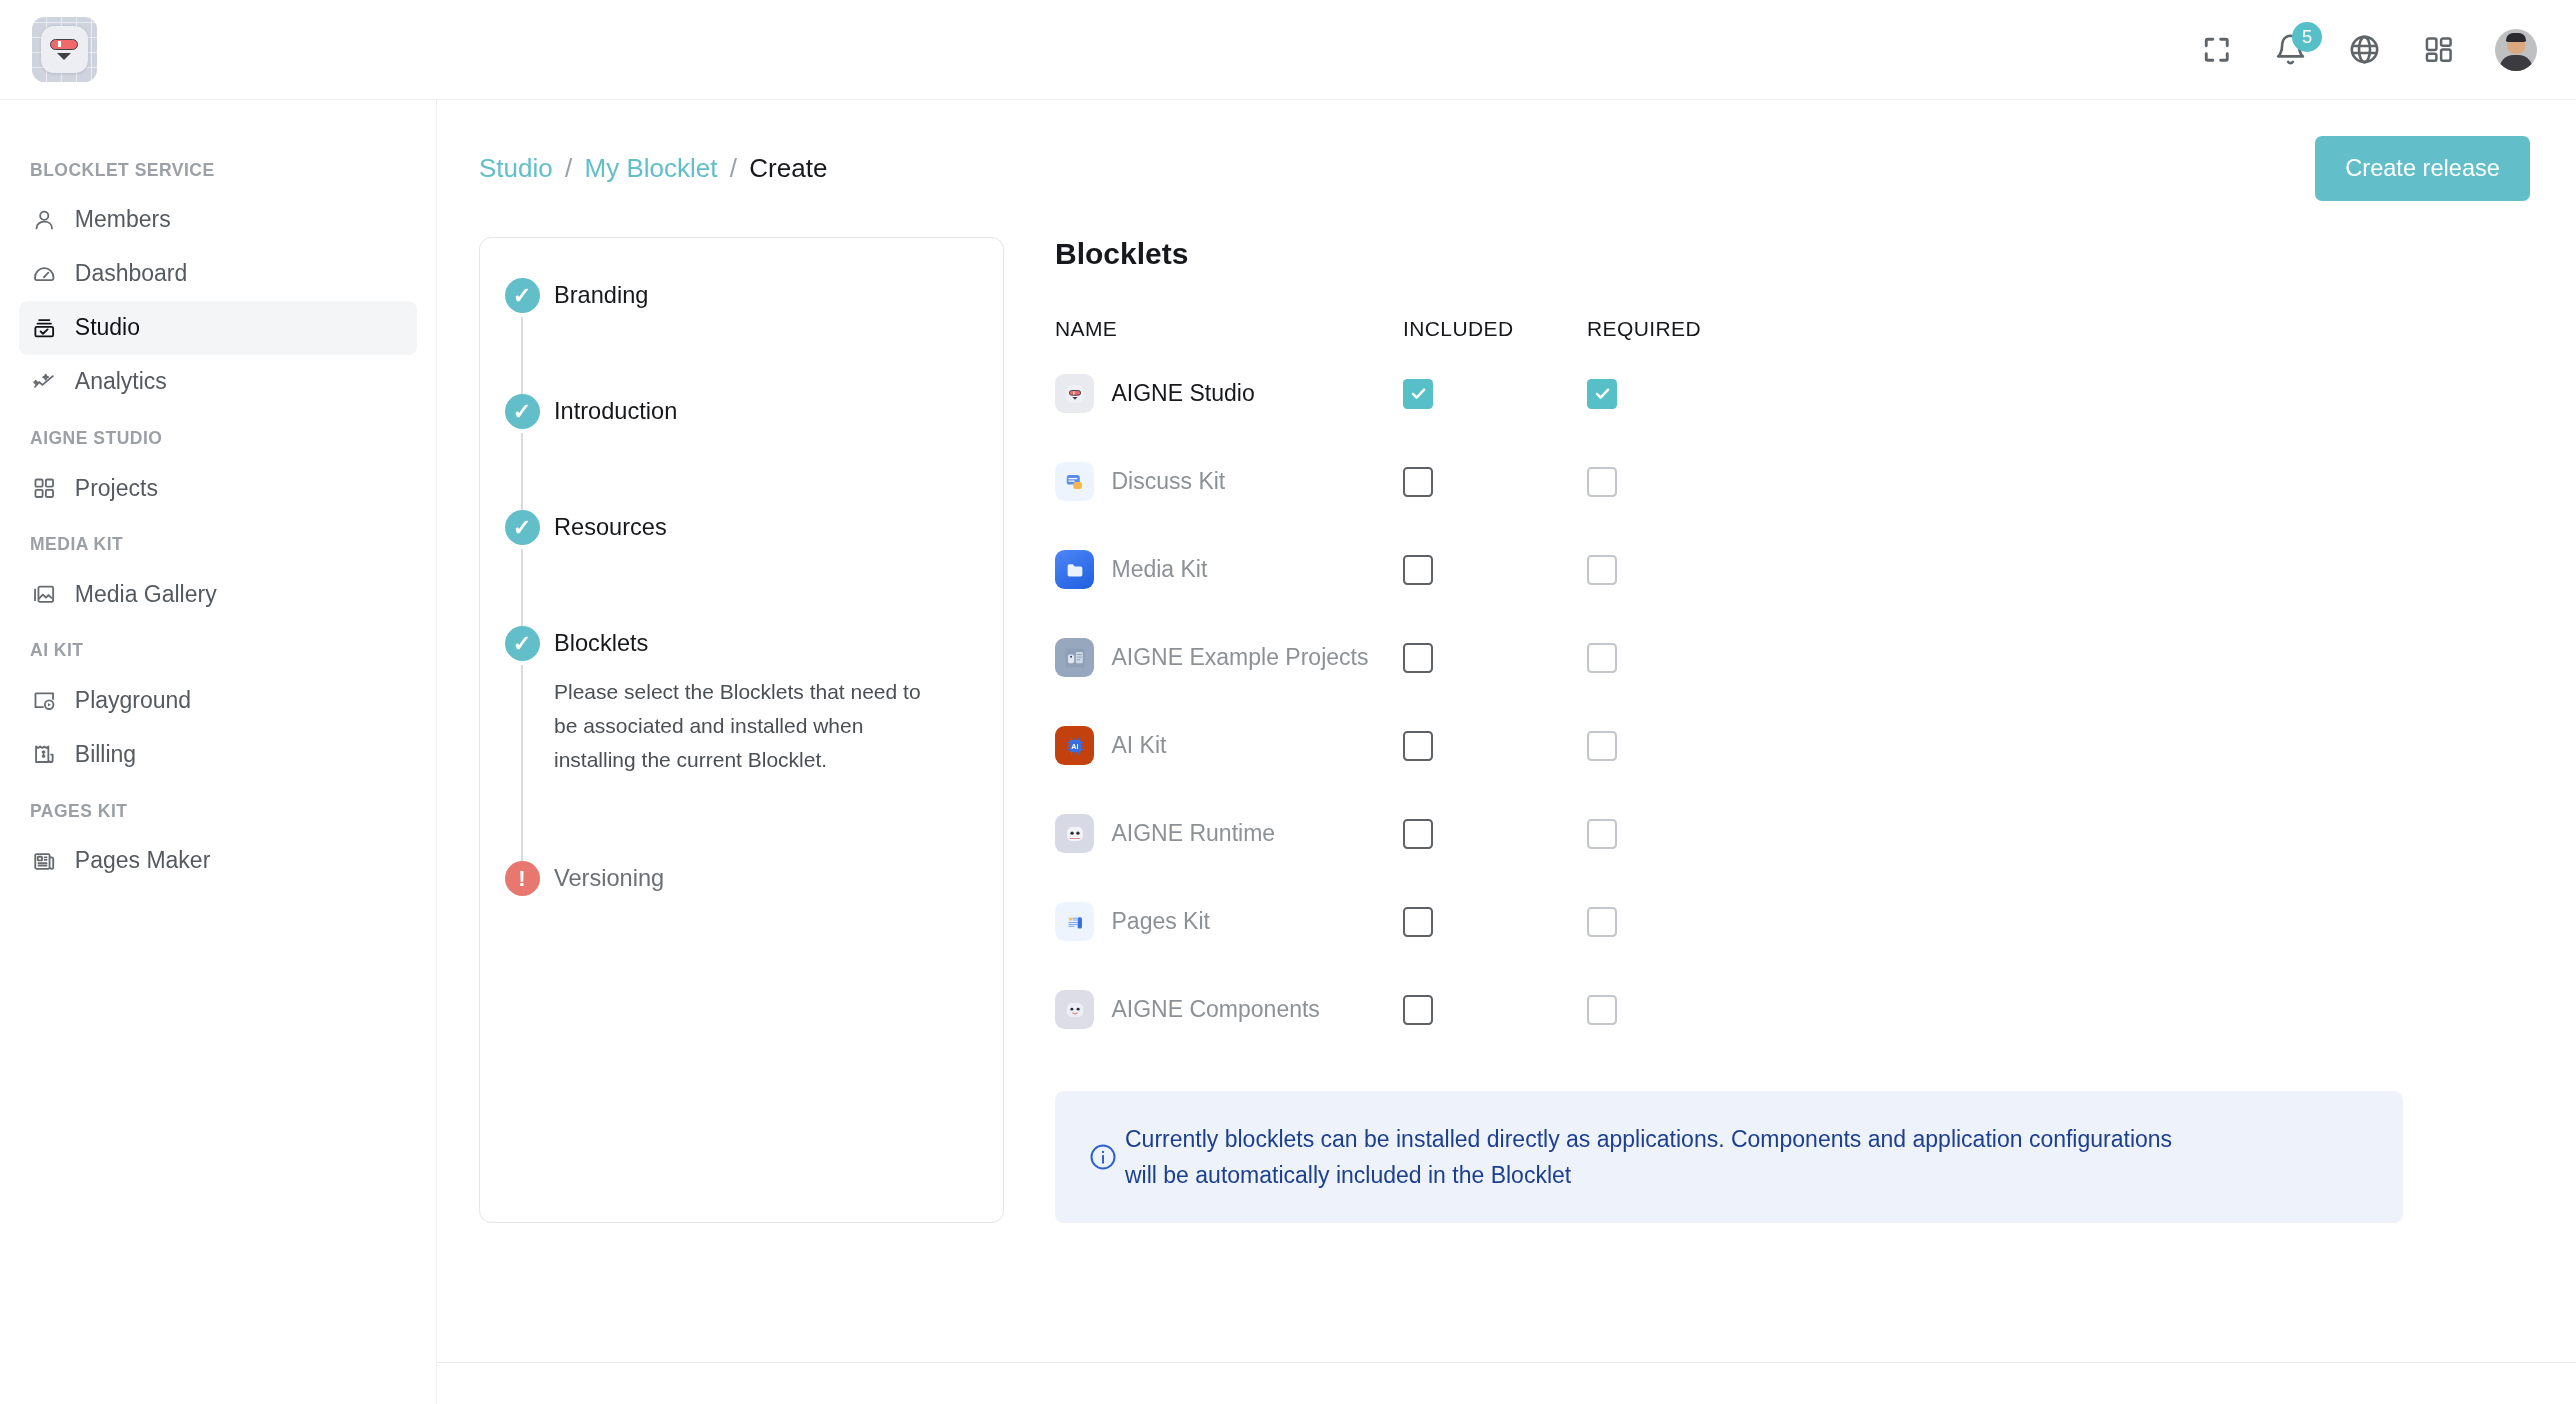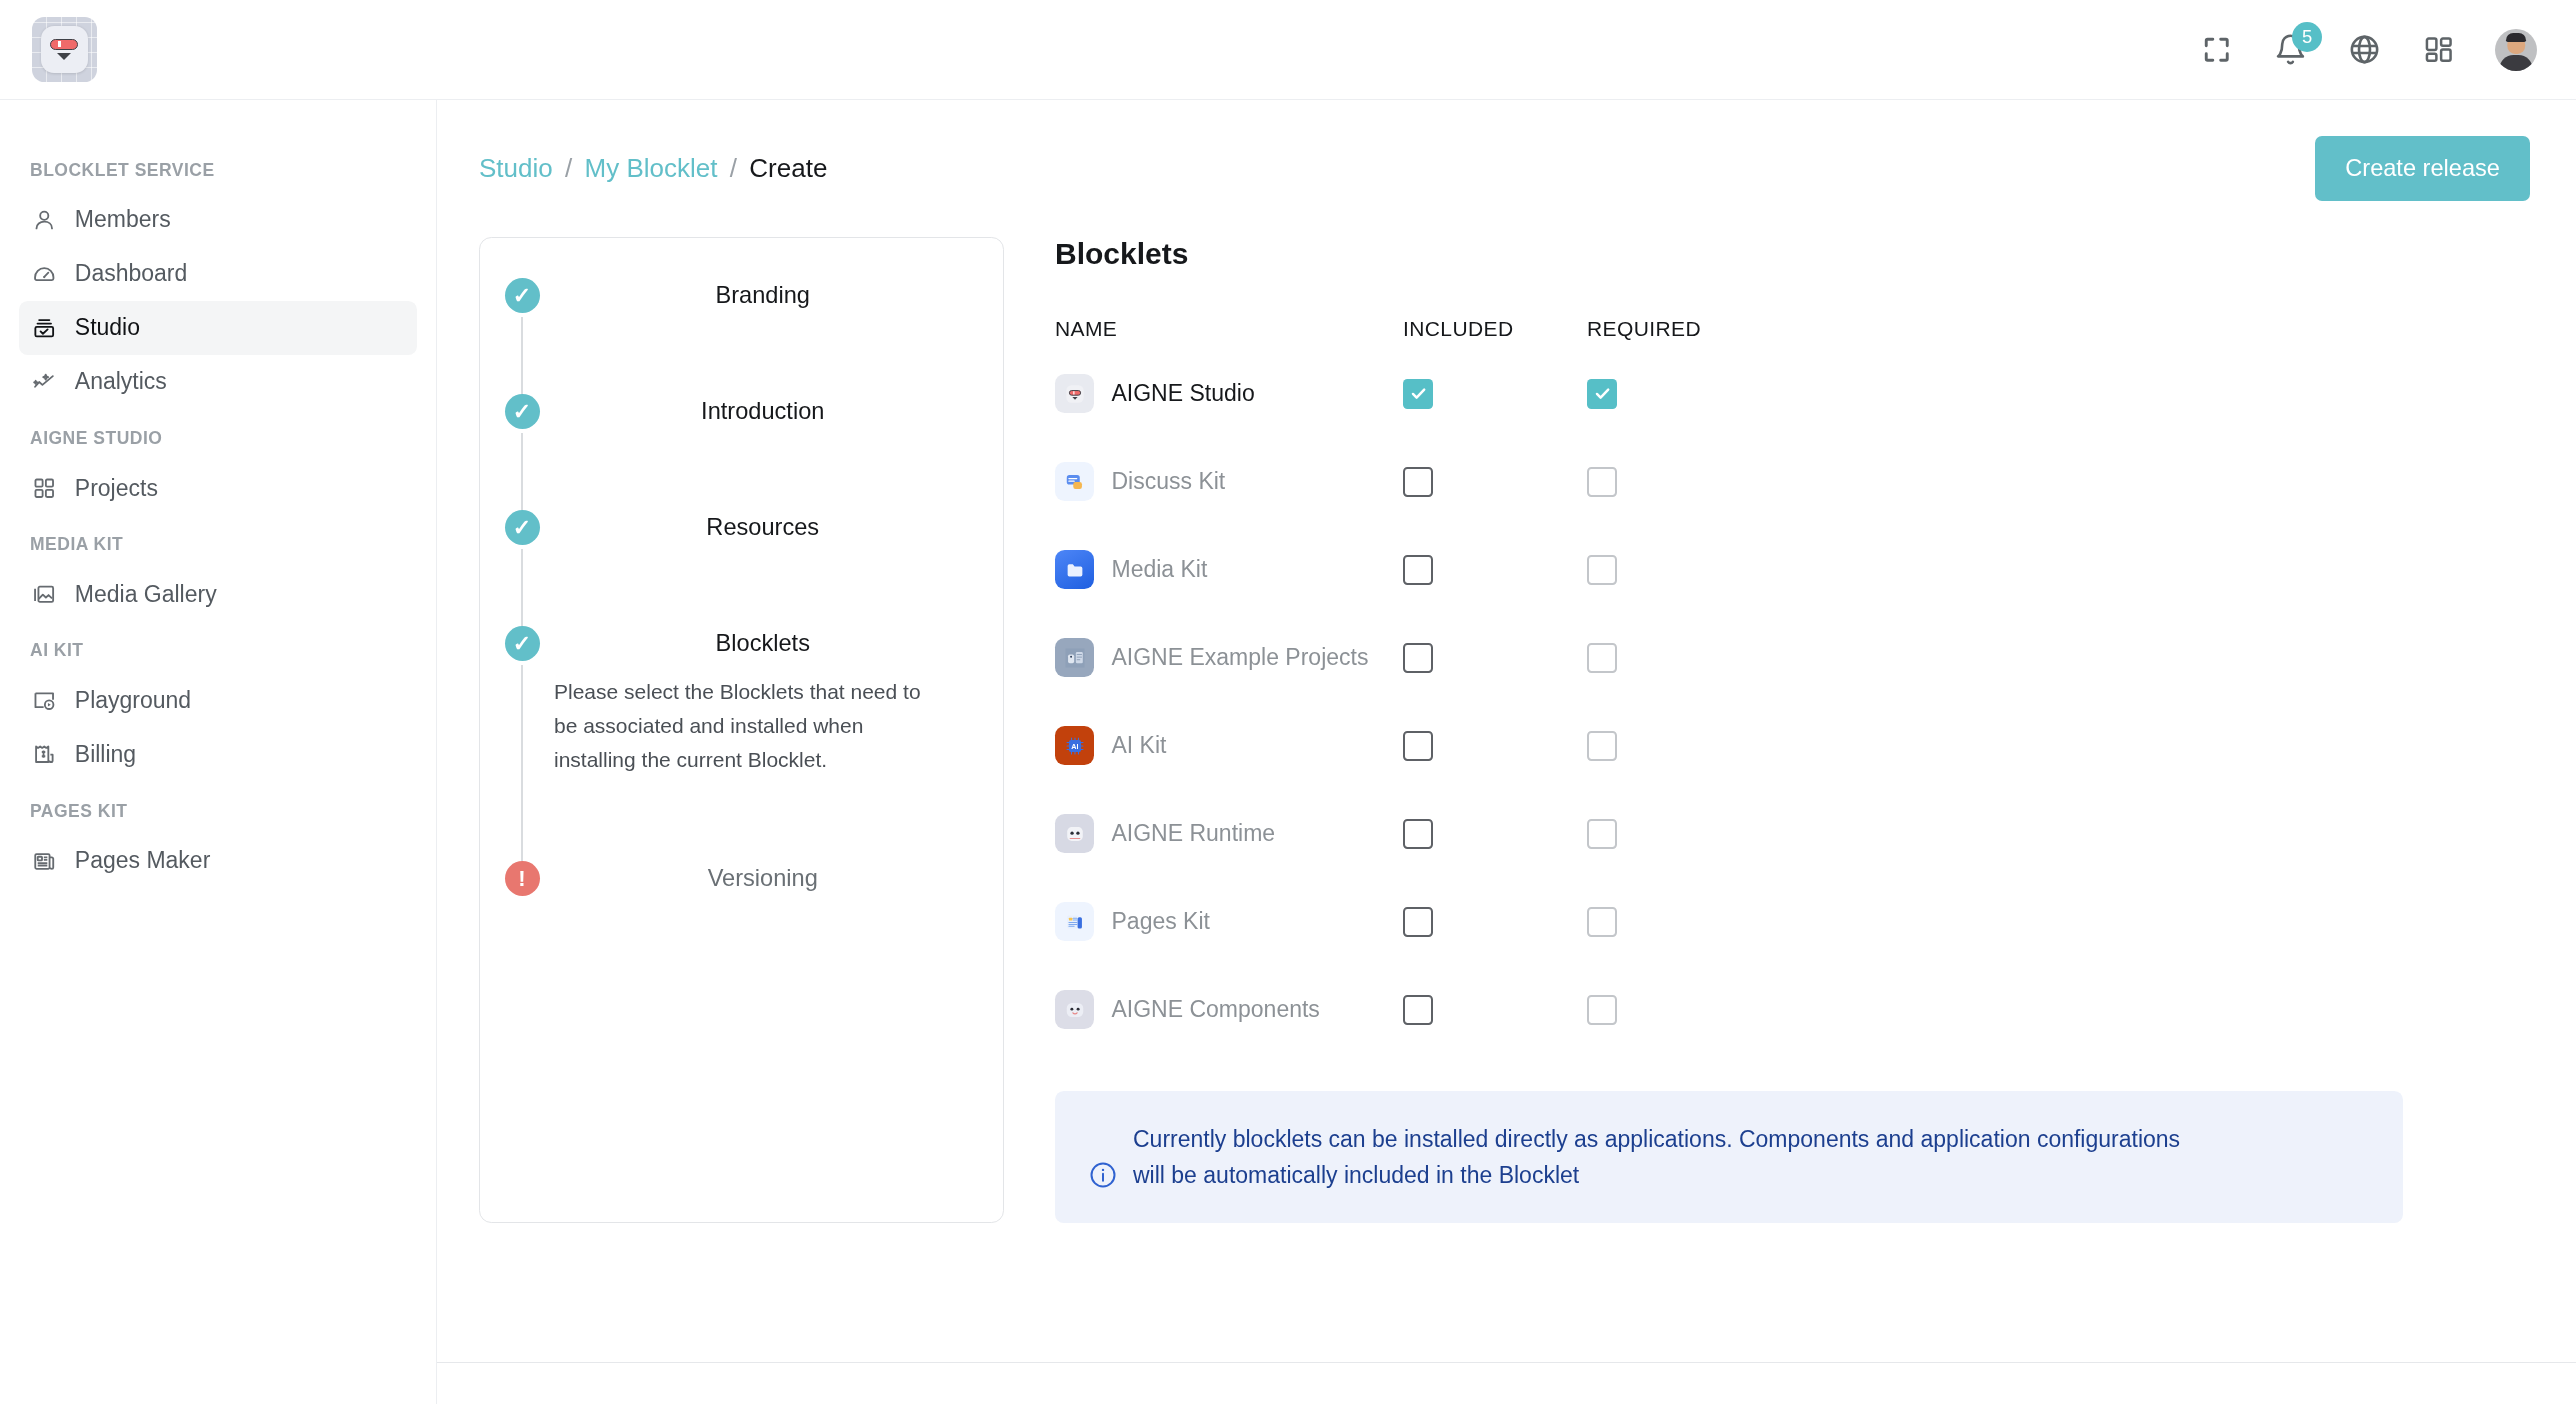--- a/index.html
+++ b/index.html
@@ -140,21 +140,21 @@
     width: 35px; height: 35px; border-radius: 50%;
     display: flex; align-items: center; justify-content: center;
   }
   .step-dot.done { background: #62bfc9; }
   .step-dot.error { background: #e8776f; }
   .step-dot .mark { color: #fff; font-size: 22px; line-height: 1; font-weight: bold; }
   .step-line {
     position: absolute; left: 41px; top: 39px; bottom: -5.3px;
     width: 1.8px; background: #d9dcdf;
   }
-  .step-title { font-size: 23.6px; color: #16181b; line-height: 35px; text-align: center; }
+  .step-title { font-size: 23.6px; color: #16181b; line-height: 35px; }
   .step.muted .step-title { color: #6a7075; }
   .step-desc {
     font-size: 21px; color: #4a4f55; line-height: 1.62;
     margin-top: 14px; max-width: 394px;
   }
   .step-spacer { height: 81px; }
   .step-spacer.tall { height: 84px; }
 
   
   #blocklets-panel { flex: 1; padding-left: 51px; }
@@ -186,21 +186,21 @@
   .cbx.unchecked-dark { border: 2.6px solid #5e6166; background: #fff; }
   .cbx.unchecked-light { border: 2.6px solid #c3c6ca; background: #fff; }
   .cbx.checked { background: #56bfc7; border: none; }
   .cbx.checked svg { display: block; }
   .cbx-wrap { width: 184px; flex: 0 0 184px; display: flex; }
 
   
   #info-banner {
     margin-top: 37px; width: 1348px;
     background: #eef2fb; border-radius: 8.8px;
-    padding: 30px 33px; display: flex; gap: 15px; align-items: flex-end;
+    padding: 30px 33px; display: flex; gap: 7px; align-items: center;
   }
   #info-banner .info-text {
     font-size: 23px; color: #1c3f8f; line-height: 1.58; max-width: 1077px;
   }
 
   
   #bottom-divider {
     position: absolute; left: 437px; top: 1362px;
     width: 2139px; height: 0.9px; background: #e6e8eb;
   }

